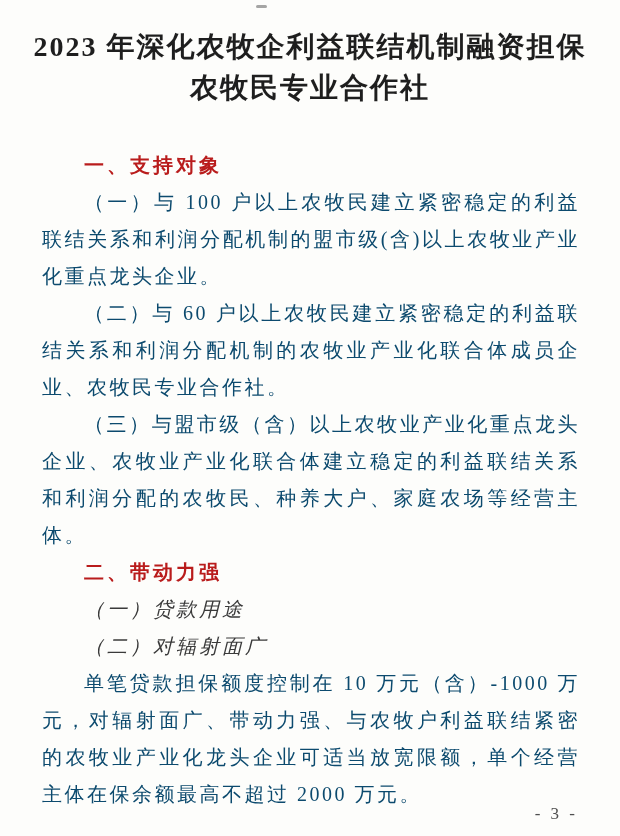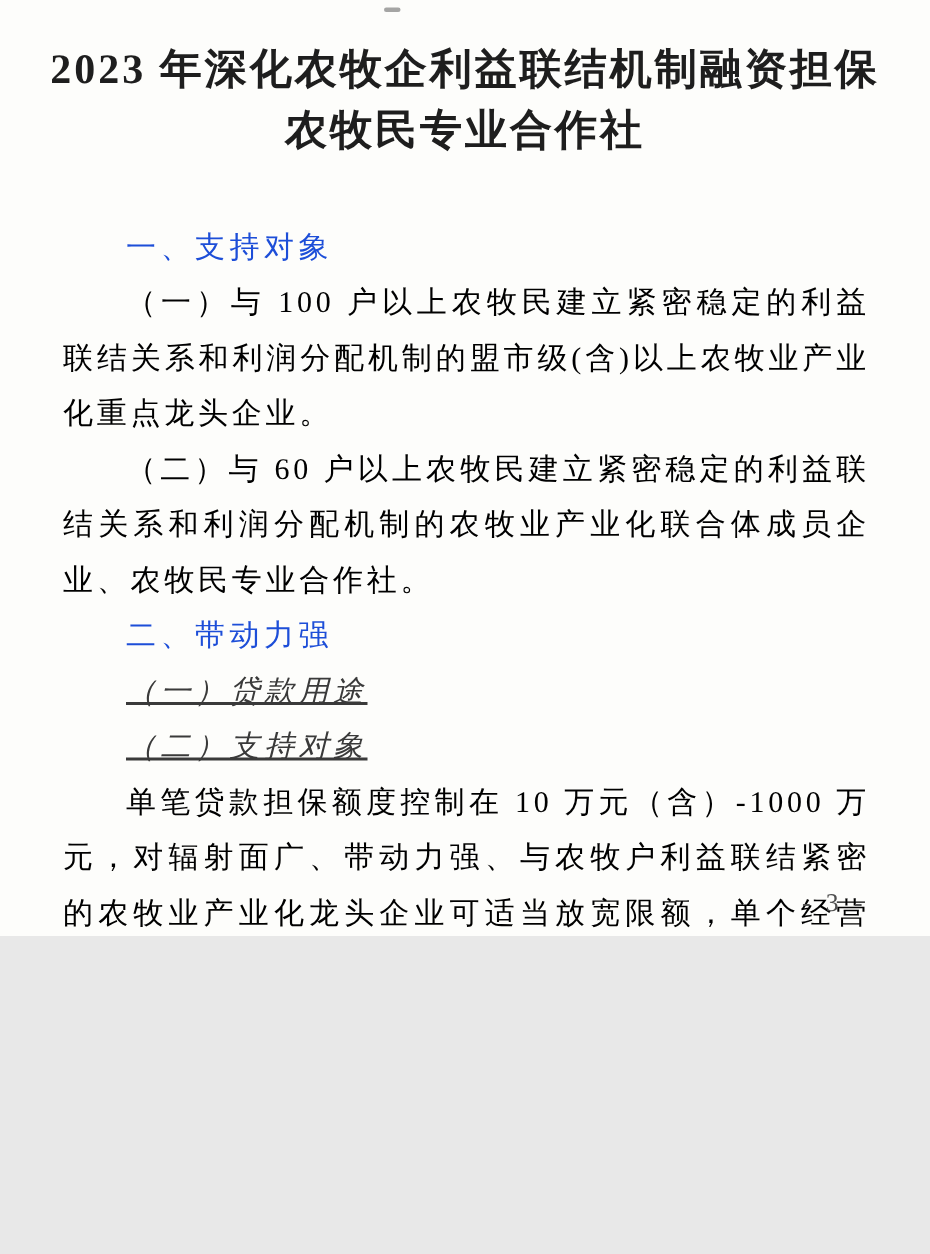--- a/index.html
+++ b/index.html
@@ -3,21 +3,21 @@
 <meta charset="utf-8">
 <style>
   html, body {
     margin: 0;
     padding: 0;
     background: #e8e8e8;
   }
   .page {
     position: relative;
     width: 620px;
-    height: 624px;
+    height: 836px;
     margin: 0 auto;
     background: #fdfdfb;
     overflow: hidden;
     font-family: "Liberation Serif", "DejaVu Serif", serif;
     color: #3f3f3f;
   }
   .scan-artifact {
     position: absolute;
     top: 5px;
     left: 256px;
@@ -49,37 +49,36 @@
     text-justify: inter-ideograph;
   }
   .doc-body h2, .doc-body h3, .doc-body p {
     margin: 0;
     padding: 0;
     font-size: 20px;
     line-height: 37px;
   }
   .section-heading {
     font-family: "Liberation Sans", "DejaVu Sans", sans-serif;
-    font-weight: normal;
-    color: #1d4ed8;
+    font-weight: bold;
+    color: #b91c1c;
     text-indent: 2.1em;
     letter-spacing: 3px;
   }
   .sub-heading {
     font-family: "Liberation Serif", "DejaVu Serif", serif;
     font-style: italic;
     font-weight: normal;
     color: #3a3a3a;
     text-indent: 2.1em;
     letter-spacing: 3px;
-    text-decoration: underline;
   }
   .para {
     text-indent: 2.1em;
-    color: #000000;
+    color: #0c4a6e;
   }
   .page-number {
     position: absolute;
     right: 42px;
     bottom: 12px;
     font-family: "Liberation Serif", "DejaVu Serif", serif;
     font-size: 17px;
     letter-spacing: 3px;
     color: #4f4f4f;
   }
@@ -97,27 +96,28 @@
   </h1>
 
   <div class="doc-body">
 
     <h2 class="section-heading">一、支持对象</h2>
 
     <p class="para">（一）与 100 户以上农牧民建立紧密稳定的利益联结关系和利润分配机制的盟市级(含)以上农牧业产业化重点龙头企业。</p>
 
     <p class="para">（二）与 60 户以上农牧民建立紧密稳定的利益联结关系和利润分配机制的农牧业产业化联合体成员企业、农牧民专业合作社。</p>
 
+    <p class="para">（三）与盟市级（含）以上农牧业产业化重点龙头企业、农牧业产业化联合体建立稳定的利益联结关系和利润分配的农牧民、种养大户、家庭农场等经营主体。</p>
 
     <h2 class="section-heading">二、带动力强</h2>
 
     <h3 class="sub-heading">（一）贷款用途</h3>
 
 
-    <h3 class="sub-heading">（二）支持对象</h3>
+    <h3 class="sub-heading">（二）对辐射面广</h3>
 
     <p class="para">单笔贷款担保额度控制在 10 万元（含）-1000 万元，对辐射面广、带动力强、与农牧户利益联结紧密的农牧业产业化龙头企业可适当放宽限额，单个经营主体在保余额最高不超过 2000 万元。</p>
 
   </div>
 
   <div class="page-number">- 3 -</div>
 
 </div>
 
 </body></html>

